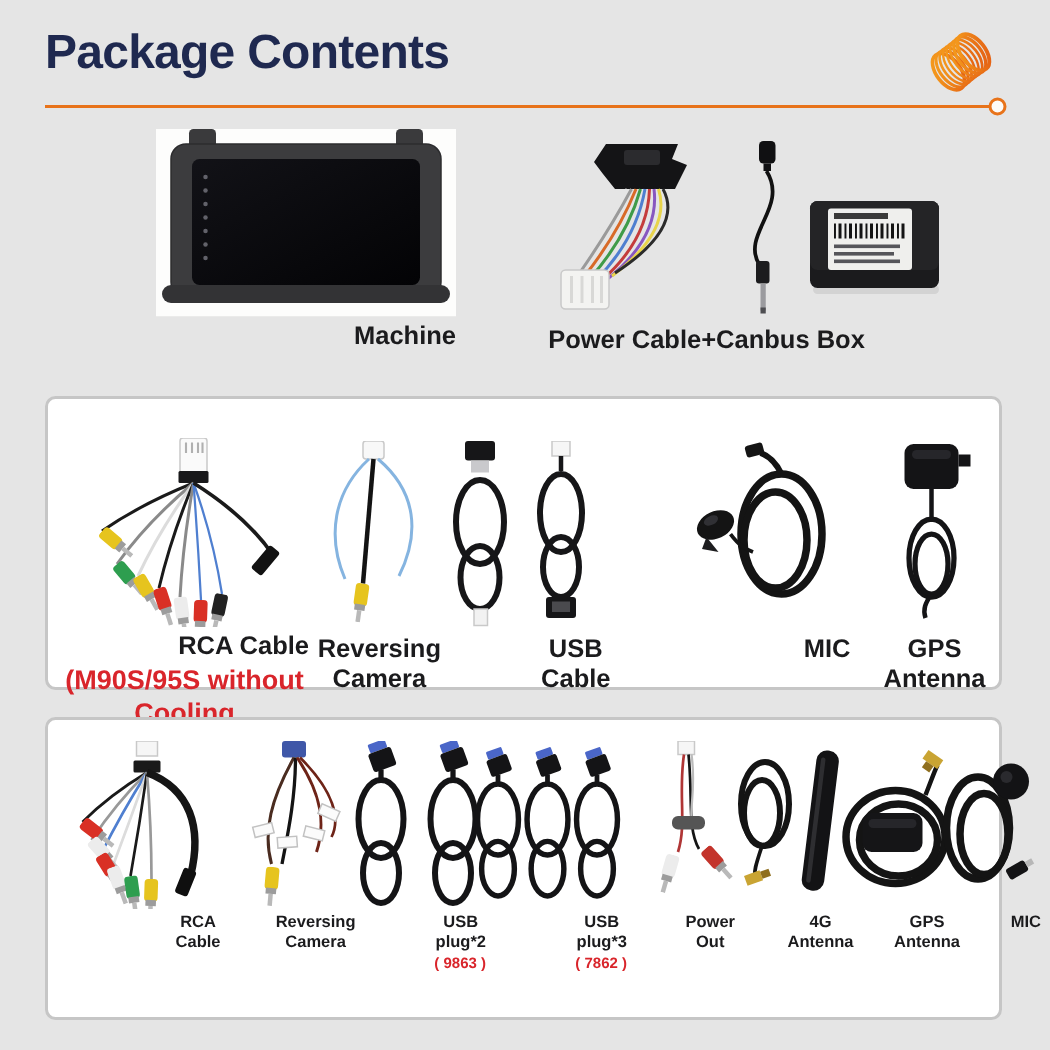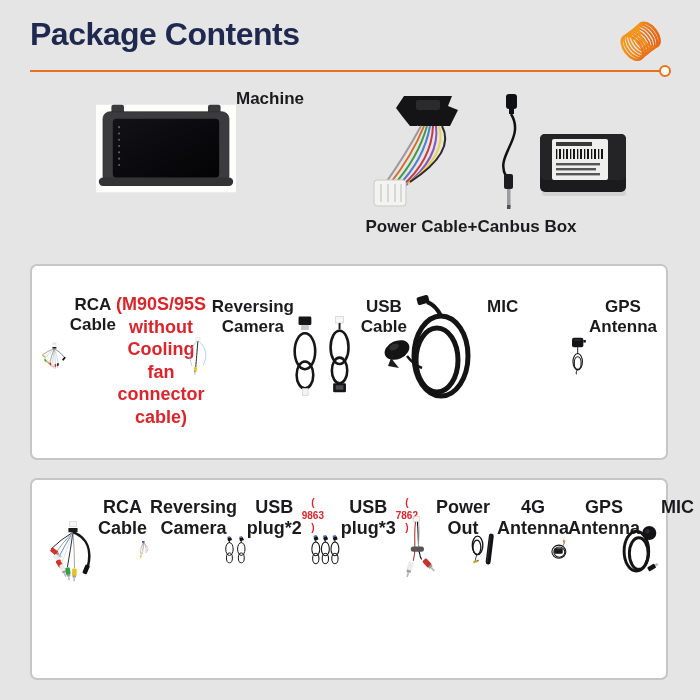--- a/index.html
+++ b/index.html
@@ -8,33 +8,33 @@
 
   
   .title{position:absolute;left:30px;top:16px;margin:0;font-size:32px;font-weight:800;
          letter-spacing:-0.5px;color:#1f2950;}
   .logo{position:absolute;left:618px;top:16px;}
   .divider{position:absolute;left:30px;top:70px;width:632px;height:2px;background:#e8731a;}
   .divider-dot{position:absolute;left:629px;top:-5px;width:8px;height:8px;border:2px solid #e8731a;
          border-radius:50%;background:#fdfbf8;}
 
   
-  .fig{position:absolute;margin:0;display:flex;align-items:flex-start;}
+  .fig{position:absolute;margin:0;display:flex;flex-direction:column;align-items:flex-end;}
   .cap{font-weight:700;font-size:17px;line-height:1.15;color:#1b1b1d;text-align:center;
        white-space:pre-line;margin-top:3px;}
   .note{font-weight:700;font-size:18px;line-height:1.25;color:#d9252b;text-align:center;
         white-space:pre-line;margin-top:1px;}
 
   
   .box{position:absolute;left:30px;width:634px;background:#fff;border:2px solid #c6c6c6;border-radius:7px;}
   .box1{top:264px;height:192px;}
   .box2{top:478px;height:198px;}
   .box-title{position:absolute;left:0;top:5px;width:100%;text-align:center;font-weight:700;
              font-size:15.5px;color:#d9252b;letter-spacing:.3px;}
-  .box2 .cap{font-size:18px;}
+  .box2 .cap{font-size:11px;}
   .box2 .note{font-size:10px;margin-top:3px;}
 
   
   .power-group{position:absolute;left:362px;top:92px;width:300px;height:150px;}
   .power-group .img{position:absolute;}
   .power-cap{position:absolute;left:0;top:122px;width:218px;}
   svg{display:block;}
 </style>
 </head>
 <body>

